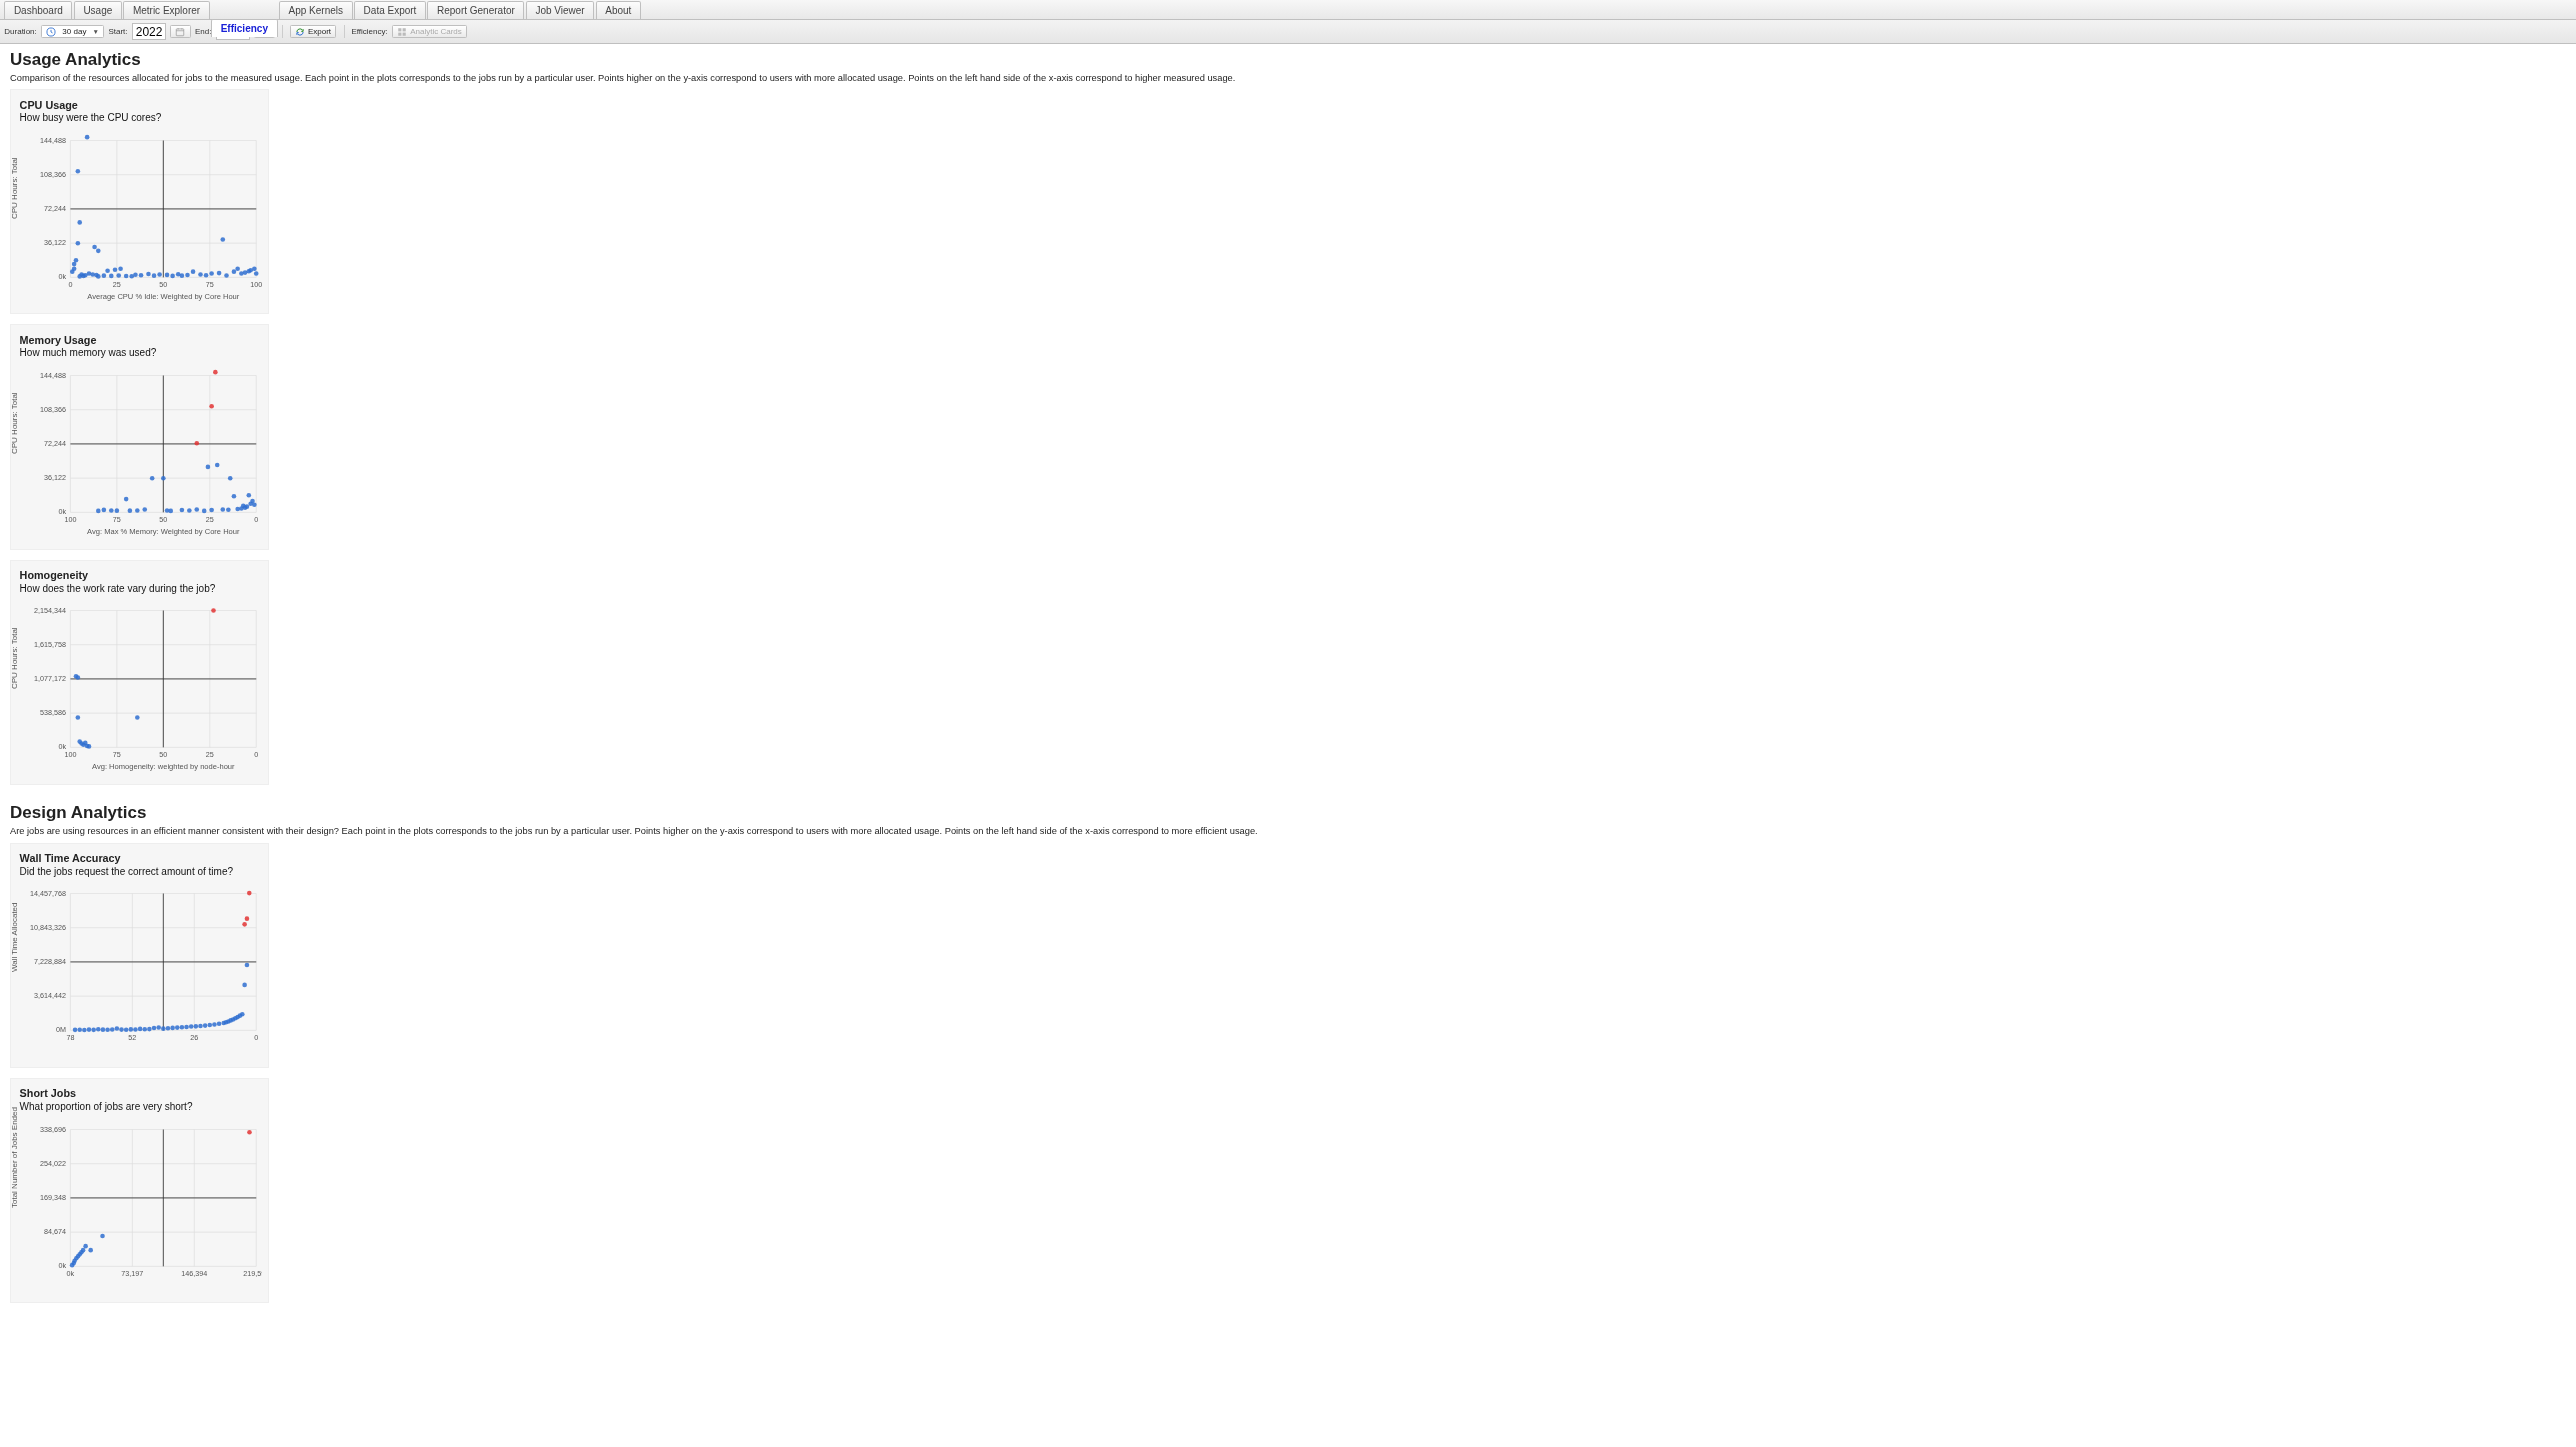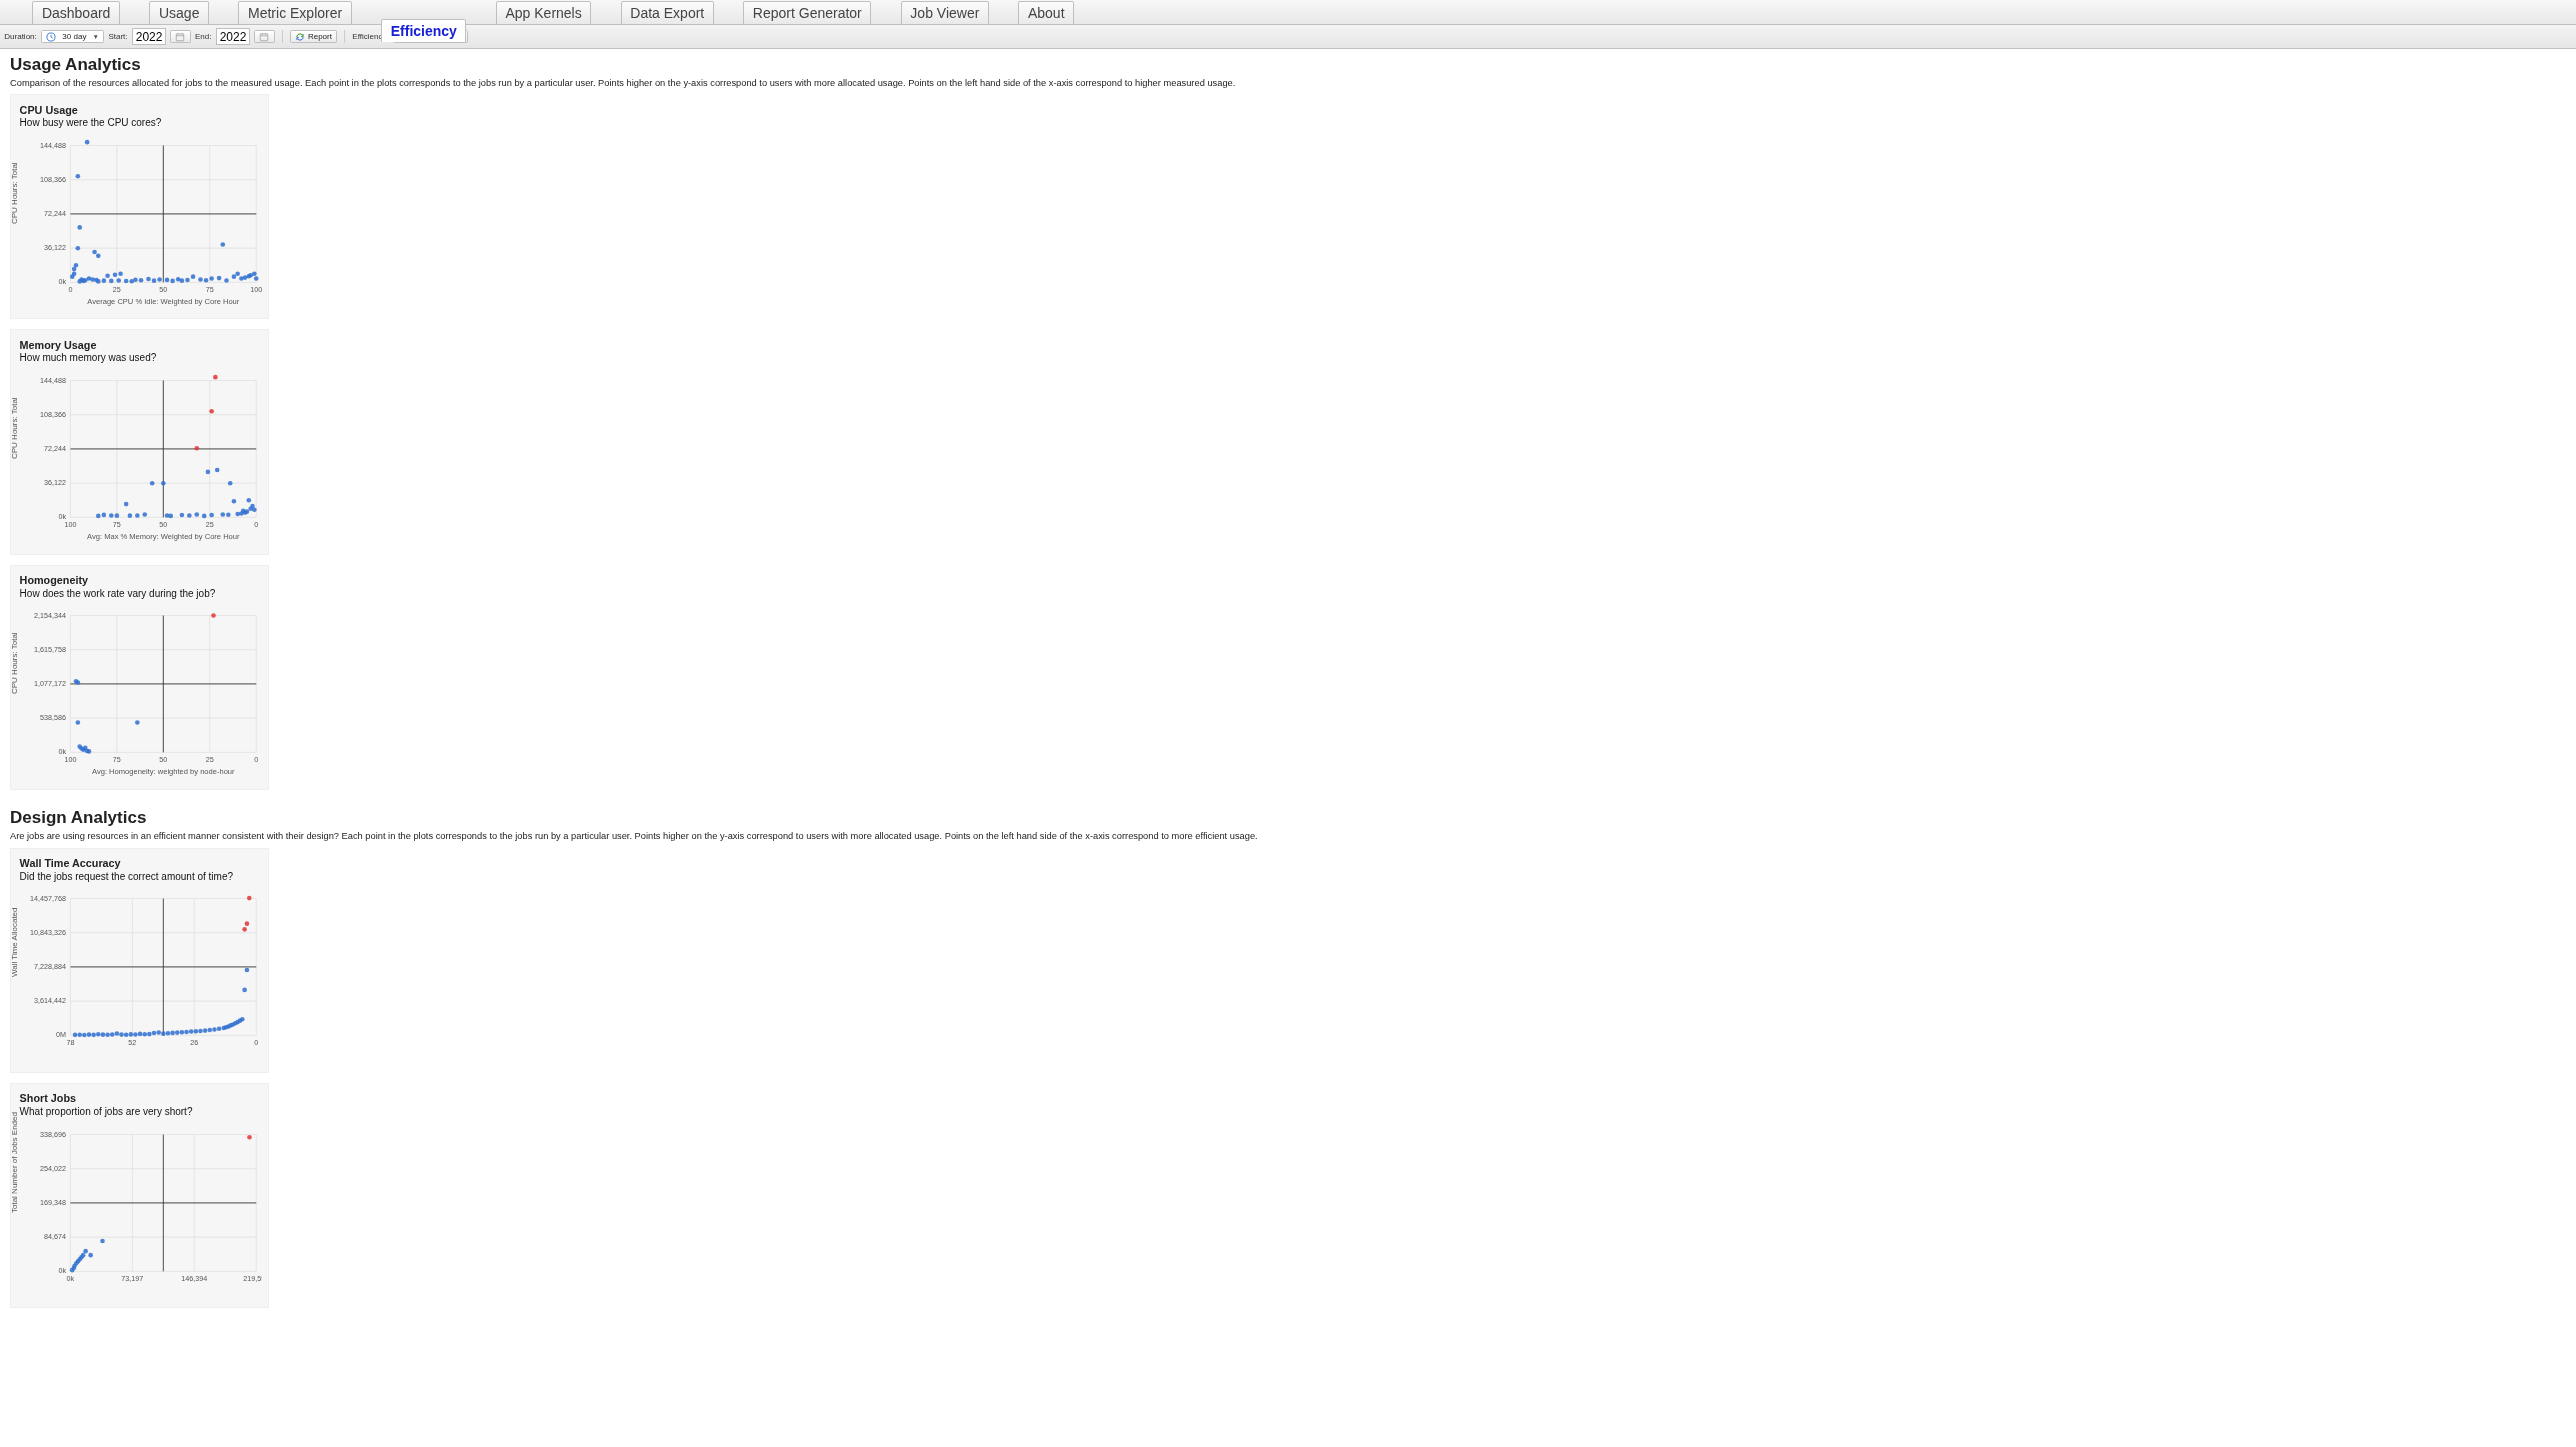--- a/index.html
+++ b/index.html
@@ -1,22 +1,22 @@
 <!DOCTYPE html>
 <html style="font-size:11.5px"><head>
 <meta charset="utf-8">
 <style>
 * { box-sizing: border-box; margin: 0; padding: 0; font-family: Arial, Helvetica, sans-serif; }
 body { background: #fff; font-size: 9.3px; color: #222; }
 
 
 .tabbar { display: flex; background: linear-gradient(#f7f7f7,#e8e8e8); border-bottom: 0.7px solid #bfbfbf; padding: 1.4px 4.3px 0 4.3px; }
 .tab { padding: 2.9px 8.6px; border: 0.7px solid #bfbfbf; border-bottom: none; margin-right: 1.4px;
-       background: linear-gradient(#fcfcfc,#e9e9e9); font-size: 14px; color: #444; cursor: pointer;
-       border-top-left-radius: 2.2px; border-top-right-radius: 2.2px; margin-left: 28px; }
+       background: linear-gradient(#fcfcfc,#e9e9e9); font-size: 10px; color: #444; cursor: pointer;
+       border-top-left-radius: 2.2px; border-top-right-radius: 2.2px; }
 .tab.active { background: #fff; color: #1820d6; font-weight: bold; position: relative; top: 18px; }
 
 
 .toolbar { display:flex; align-items:center; gap:4.3px; padding:2.9px 4.3px; font-size:8px;
            background: linear-gradient(#f3f3f3,#e6e6e6); border-bottom:0.7px solid #bfbfbf; }
 .toolbar .lbl { color:#333; }
 .toolbar .pill { border:0.7px solid #bfbfbf; background:#fff; padding:0.7px 4.3px; border-radius:1.4px; display:inline-flex; align-items:center; gap:6px; }
 .toolbar .btn { border:0.7px solid #bfbfbf; background:linear-gradient(#fff,#eaeaea); padding:0.7px 4.3px; border-radius:1.4px; cursor:pointer; display:inline-flex; align-items:center; gap:2.9px; }
 .toolbar input[type=text]{ border:0.7px solid #bfbfbf; background:#fff; padding:0.7px 2.9px; font-size:12px; width:34px; }
 .sep { width:0.7px; height:13px; background:#ccc; margin:0 2.9px; }
@@ -82,21 +82,21 @@
         <path d="M2 6h12" stroke="#888"></path>
         <path d="M5 2v2M11 2v2" stroke="#888"></path>
       </svg>
   </span>
   <span class="sep"></span>
   <span class="btn">
     <svg class="icon" viewBox="0 0 16 16">
         <path d="M3 8a5 5 0 0 1 9-3l1-1v3h-3" fill="none" stroke="#2f8f2f" stroke-width="1.6"></path>
         <path d="M13 8a5 5 0 0 1-9 3l-1 1V9h3" fill="none" stroke="#2f6fd0" stroke-width="1.6"></path>
       </svg>
-    <span>Report</span>
+    <span>Export</span>
   </span>
   <span class="sep"></span>
   <span class="lbl">Efficiency:</span>
   <span class="btn disabled">
     <svg class="icon" viewBox="0 0 16 16">
         <rect x="2" y="2" width="5" height="5" fill="#bbb"></rect>
         <rect x="9" y="2" width="5" height="5" fill="#bbb"></rect>
         <rect x="2" y="9" width="5" height="5" fill="#bbb"></rect>
         <rect x="9" y="9" width="5" height="5" fill="#bbb"></rect>
       </svg>

